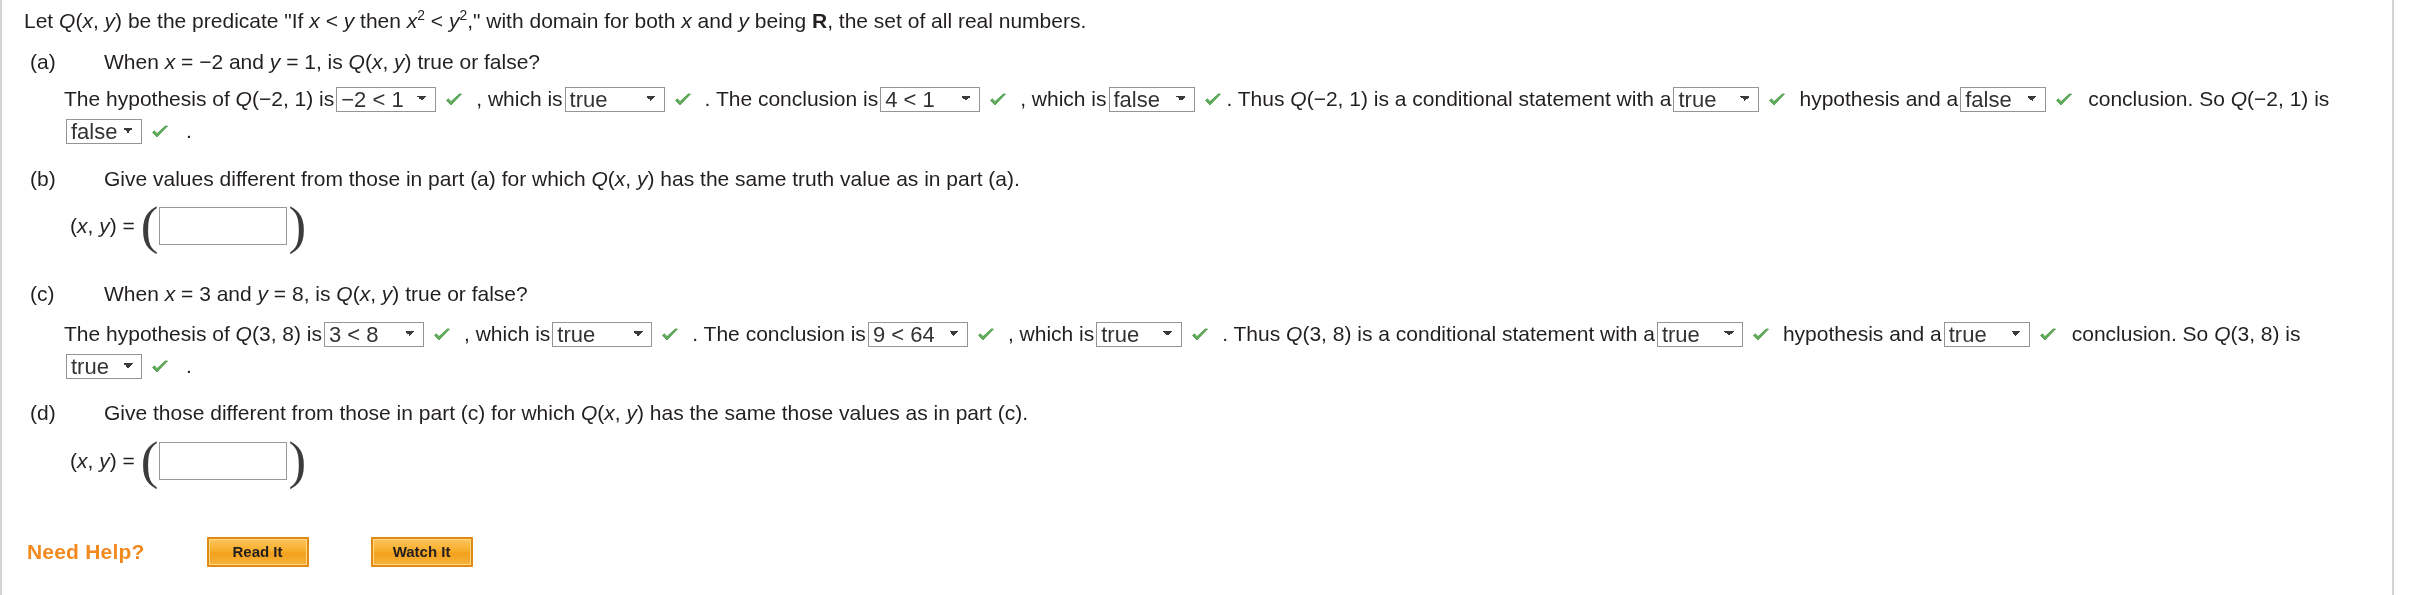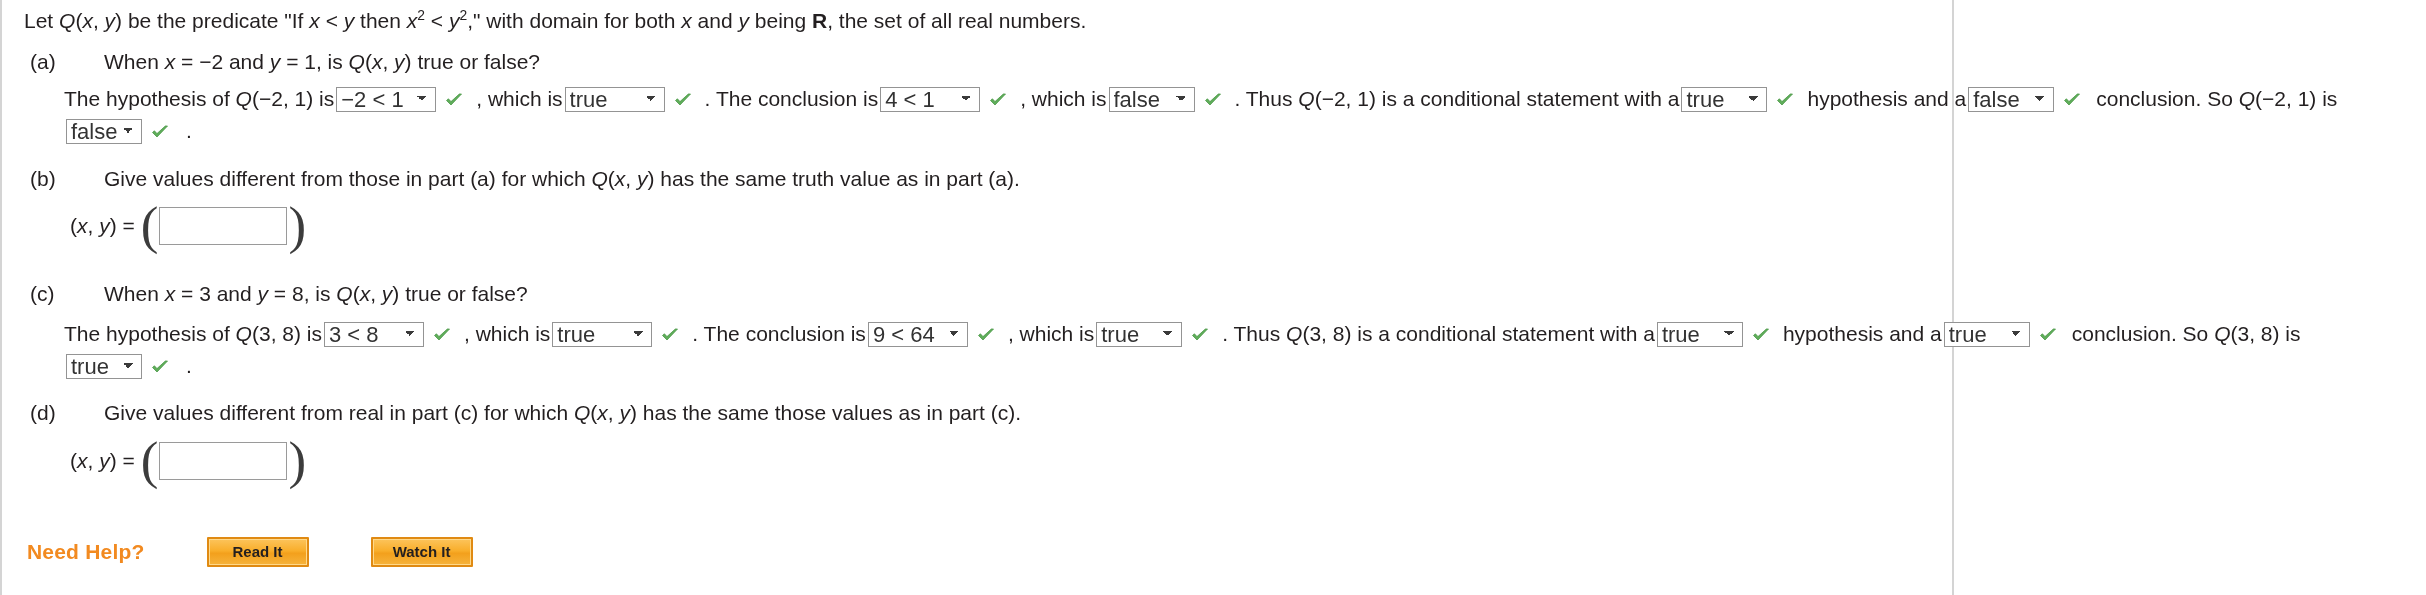--- a/index.html
+++ b/index.html
@@ -11,21 +11,21 @@
     width: 2426px;
     height: 595px;
     font-family: "Liberation Sans", sans-serif;
     color: #231f20;
     overflow: hidden;
     position: relative;
   }
   .page {
     position: absolute;
     left: 0; top: 0;
-    width: 1954px;
+    width: 2394px;
     height: 595px;
     background: #ffffff;
     border-left: 2px solid #d4d4d4;
     border-right: 2px solid #d4d4d4;
     box-sizing: border-box;
     padding-left: 8px;
   }
   
   .t {
     font-size: 21px;
@@ -217,21 +217,21 @@
     </span>
     <span class="seg" style="margin-left:8px;">, which is</span>
     <select class="dd w-small">
       <option>false</option>
     </select>
     <span class="check">
       <svg width="20" height="20" viewBox="0 0 20 20">
           <path d="M2.5 10.5 L7 15 L17.5 4 L15.3 4 L7 11.6 L4.4 8.8 Z" fill="#5fad5a" stroke="#4c9949" stroke-width="0.8" stroke-linejoin="round"></path>
         </svg>
     </span>
-    <span class="seg" style="margin-left:8px;"><span>. Thus</span>&nbsp;<span class="it">Q</span><span>(−2, 1) is a conditional statement with a</span></span>
+    <span class="seg" style="margin-left:0;"><span>. Thus</span>&nbsp;<span class="it">Q</span><span>(−2, 1) is a conditional statement with a</span></span>
     <select class="dd w-small">
       <option>true</option>
     </select>
     <span class="check">
       <svg width="20" height="20" viewBox="0 0 20 20">
           <path d="M2.5 10.5 L7 15 L17.5 4 L15.3 4 L7 11.6 L4.4 8.8 Z" fill="#5fad5a" stroke="#4c9949" stroke-width="0.8" stroke-linejoin="round"></path>
         </svg>
     </span>
     <span class="seg" style="margin-left:8px;">hypothesis and a</span>
     <select class="dd w-small">
@@ -339,21 +339,21 @@
     <span class="check">
       <svg width="20" height="20" viewBox="0 0 20 20">
           <path d="M2.5 10.5 L7 15 L17.5 4 L15.3 4 L7 11.6 L4.4 8.8 Z" fill="#5fad5a" stroke="#4c9949" stroke-width="0.8" stroke-linejoin="round"></path>
         </svg>
     </span>
     <span class="seg" style="margin-left:12px;">.</span>
   </div>
 
   <div class="part-label" style="left:28px; top:401px;">(d)</div>
   <div class="part-q" style="left:62px; top:401px;">
-    <span>Give values different from real in part (c) for which </span><span class="it">Q</span><span>(<span class="it">x</span>, <span class="it">y</span>)</span><span> has the same those values as in part (c).</span>
+    <span>Give those different from those in part (c) for which </span><span class="it">Q</span><span>(<span class="it">x</span>, <span class="it">y</span>)</span><span> has the same those values as in part (c).</span>
   </div>
 
   <div class="xybox" style="left:68px; top:440px;">
     <span class="xylabel">(<span class="it">x</span>, <span class="it">y</span>) =</span>
     <span class="paren">(</span>
     <input class="ansbox" type="text" value="" placeholder="" style="">
     <span class="paren">)</span>
   </div>
 
   <div class="needhelp-wrap">

